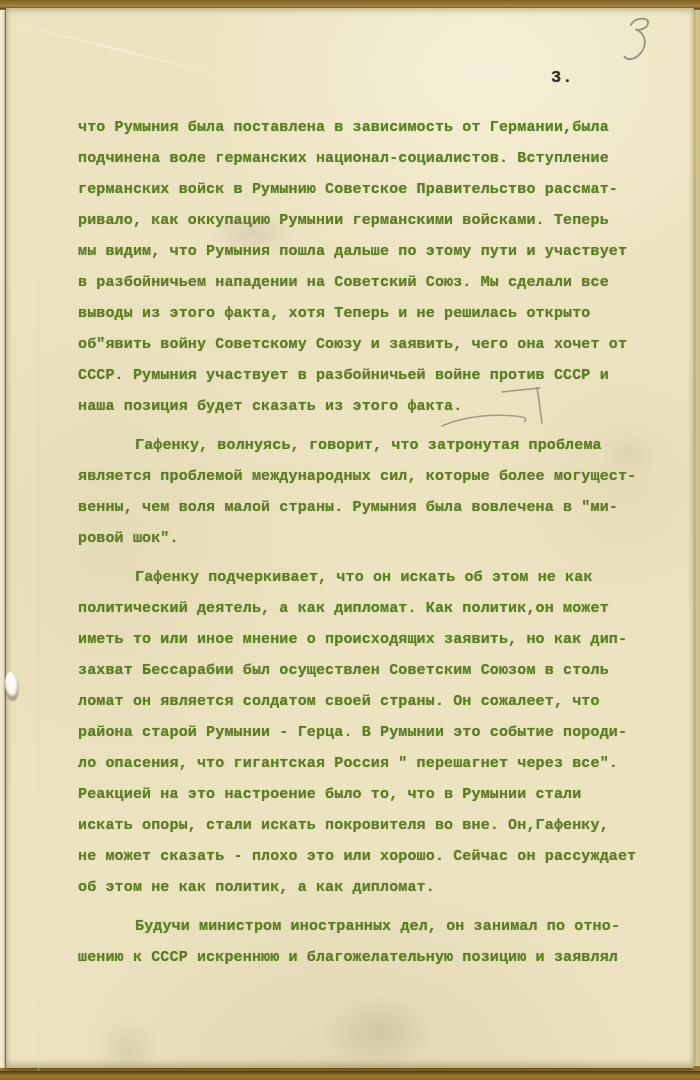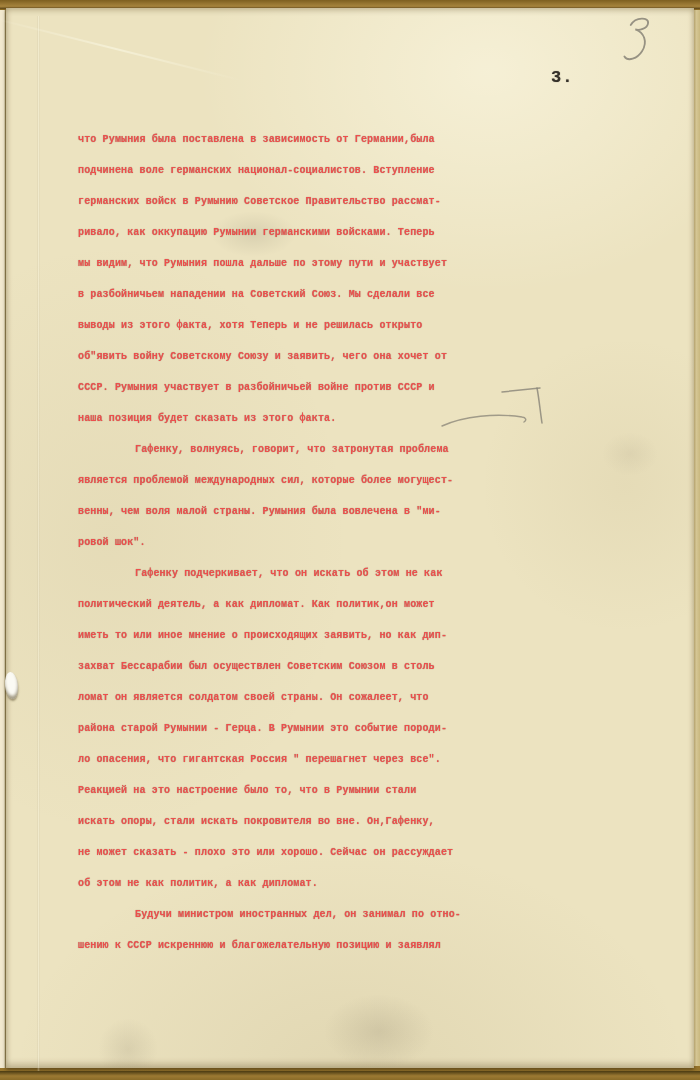--- a/index.html
+++ b/index.html
@@ -31,25 +31,25 @@
     background:linear-gradient(90deg,rgba(255,255,240,0),rgba(255,255,240,.45),rgba(255,255,240,0));
     transform:rotate(14deg);}
   .hole{position:absolute;left:5px;top:672px;width:13px;height:27px;border-radius:50%;
     background:#fbfaf4;transform:rotate(-6deg);
     box-shadow:inset 0 -3px 3px rgba(95,82,48,.55), 0 2px 2px rgba(70,58,28,.45);}
   .smudge{position:absolute;border-radius:50%;}
   .s1{left:205px;top:203px;width:85px;height:46px;background:radial-gradient(closest-side,rgba(100,95,80,.14),rgba(100,95,80,0));}
   .s2{left:318px;top:986px;width:110px;height:75px;background:radial-gradient(closest-side,rgba(110,100,80,.16),rgba(110,100,80,0));}
   .s3{left:92px;top:1010px;width:60px;height:62px;background:radial-gradient(closest-side,rgba(110,100,80,.13),rgba(110,100,80,0));}
   .s4{left:596px;top:424px;width:56px;height:44px;background:radial-gradient(closest-side,rgba(120,110,90,.09),rgba(120,110,90,0));}
-  .typed{position:absolute;left:78px;top:124px;width:600px;
-    font-size:10px;font-weight:bold;color:#ef4444;letter-spacing:.15px;
+  .typed{position:absolute;left:78px;top:112px;width:600px;
+    font-size:15px;font-weight:bold;color:#4d7c0f;letter-spacing:.15px;
     text-shadow:0 0 1px rgba(59,55,44,.55);opacity:.93;}
   .typed .line{height:31px;line-height:31px;white-space:pre;}
-  .typed .indent{padding-left:57px;}
+  .typed .indent{padding-left:57px;margin-top:8px;}
   .pageno{position:absolute;left:551px;top:68px;font-size:17px;font-weight:bold;
     color:#35312a;letter-spacing:1px;text-shadow:0 0 1px rgba(53,49,42,.6);}
   .hw3{position:absolute;left:620px;top:14px;width:40px;height:56px;}
   .pmark{position:absolute;left:438px;top:382px;width:126px;height:52px;}
   svg{display:block}
 </style>
 </head>
 <body>
 
 <div class="backing-top"></div>

